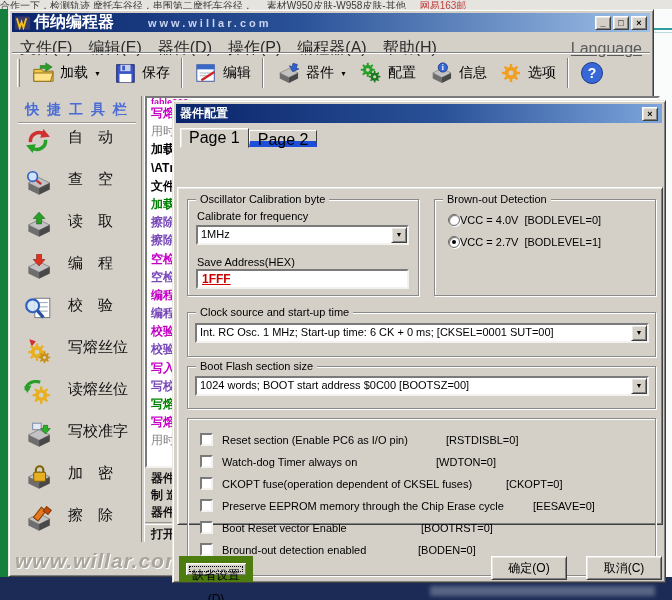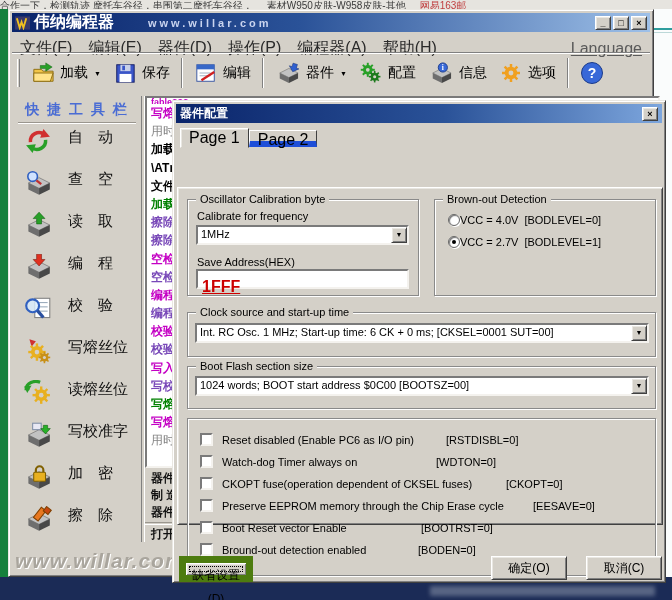--- a/index.html
+++ b/index.html
@@ -71,21 +71,21 @@
 .tab.active { position:relative; top:0; height:20px; box-shadow:inset 1px 1px 0 #e9e7e2; }
 .tab.inactive { position:relative; top:2px; height:17px; border-bottom:6px solid #1d4ed8; }
 .tab-page { position:absolute; left:4px; top:46px; width:486px; height:338px; border:1px solid; border-color:#fff #404040 #404040 #fff; box-shadow:inset 1px 1px 0 #e9e7e2, inset -1px -1px 0 #808080;margin-top:40px; }
 
 .group { position:absolute; border:1px solid #8a8a8a; box-shadow:1px 1px 0 #fff, inset 1px 1px 0 #fff; }
 .group-title { position:absolute; top:-7px; left:8px; background:#d4d0c8; padding:0 4px; font-size:11px; color:#000; white-space:nowrap; }
 .lbl { position:absolute; font-size:11px; color:#000; white-space:nowrap; }
 .combo { position:absolute; height:20px; background:#fff; border:2px solid; border-color:#7a7a7a #f4f2ee #f4f2ee #7a7a7a; }
 .combo-text { font-size:11px; color:#000; padding:1px 3px; white-space:nowrap; overflow:hidden; margin-right:16px; }
 .combo-btn { position:absolute; right:0; top:0; bottom:0; width:16px; font-size:7px; line-height:14px; text-align:center; color:#000; }
-.field { position:absolute; height:20px; font-size:16px; font-weight:bold; color:#cc0000; padding:7px 4px;text-decoration:underline; }
+.field { position:absolute; height:20px; font-size:12px; font-weight:bold; color:#cc0000; padding:1px 4px;text-decoration:underline; }
 
 .radio-row { position:absolute; display:flex; align-items:center; font-size:11px; color:#000; }
 .radio { width:12px; height:12px; border-radius:50%; background:#fff; border:1px solid #666; box-shadow:inset 1px 1px 1px rgba(60,60,60,.7), 1px 1px 0 #fff; flex:none; }
 .radio.sel { position:relative; }
 .radio.sel::after { content:""; position:absolute; left:3px; top:3px; width:4px; height:4px; border-radius:50%; background:#000; }
 .radio-code { margin-left:6px; }
 
 .check-row { position:absolute; display:flex; align-items:center; height:15px; font-size:11px; color:#000; }
 .checkbox { width:13px; height:13px; background:#fff; border:2px solid; border-color:#7a7a7a #f4f2ee #f4f2ee #7a7a7a; flex:none; }
 .check-label { margin-left:9px; white-space:nowrap; }
@@ -405,21 +405,21 @@
         <span class="group-title">Boot Flash section size</span>
         <div class="combo" style="left:7px; top:9px; width:454px;">
           <div class="combo-text">1024 words; BOOT start address $0C00 [BOOTSZ=00]</div>
           <div class="combo-btn btn3d">▼</div>
         </div>
       </div>
 
       <div class="group" style="left:9px; top:230px; width:469px; height:158px;">
         <div class="check-row" style="left:12px; top:13px;">
           <span class="checkbox"></span>
-          <span class="check-label">Reset disabled (Enable PC6 as I/O pin)</span>
+          <span class="check-label">Reset section (Enable PC6 as I/O pin)</span>
         </div>
         <span class="check-code lbl" style="left:258px; top:15px;">[RSTDISBL=0]</span>
 
         <div class="check-row" style="left:12px; top:35px;">
           <span class="checkbox"></span>
           <span class="check-label">Watch-dog Timer always on</span>
         </div>
         <span class="check-code lbl" style="left:248px; top:37px;">[WDTON=0]</span>
 
         <div class="check-row" style="left:12px; top:57px;">

